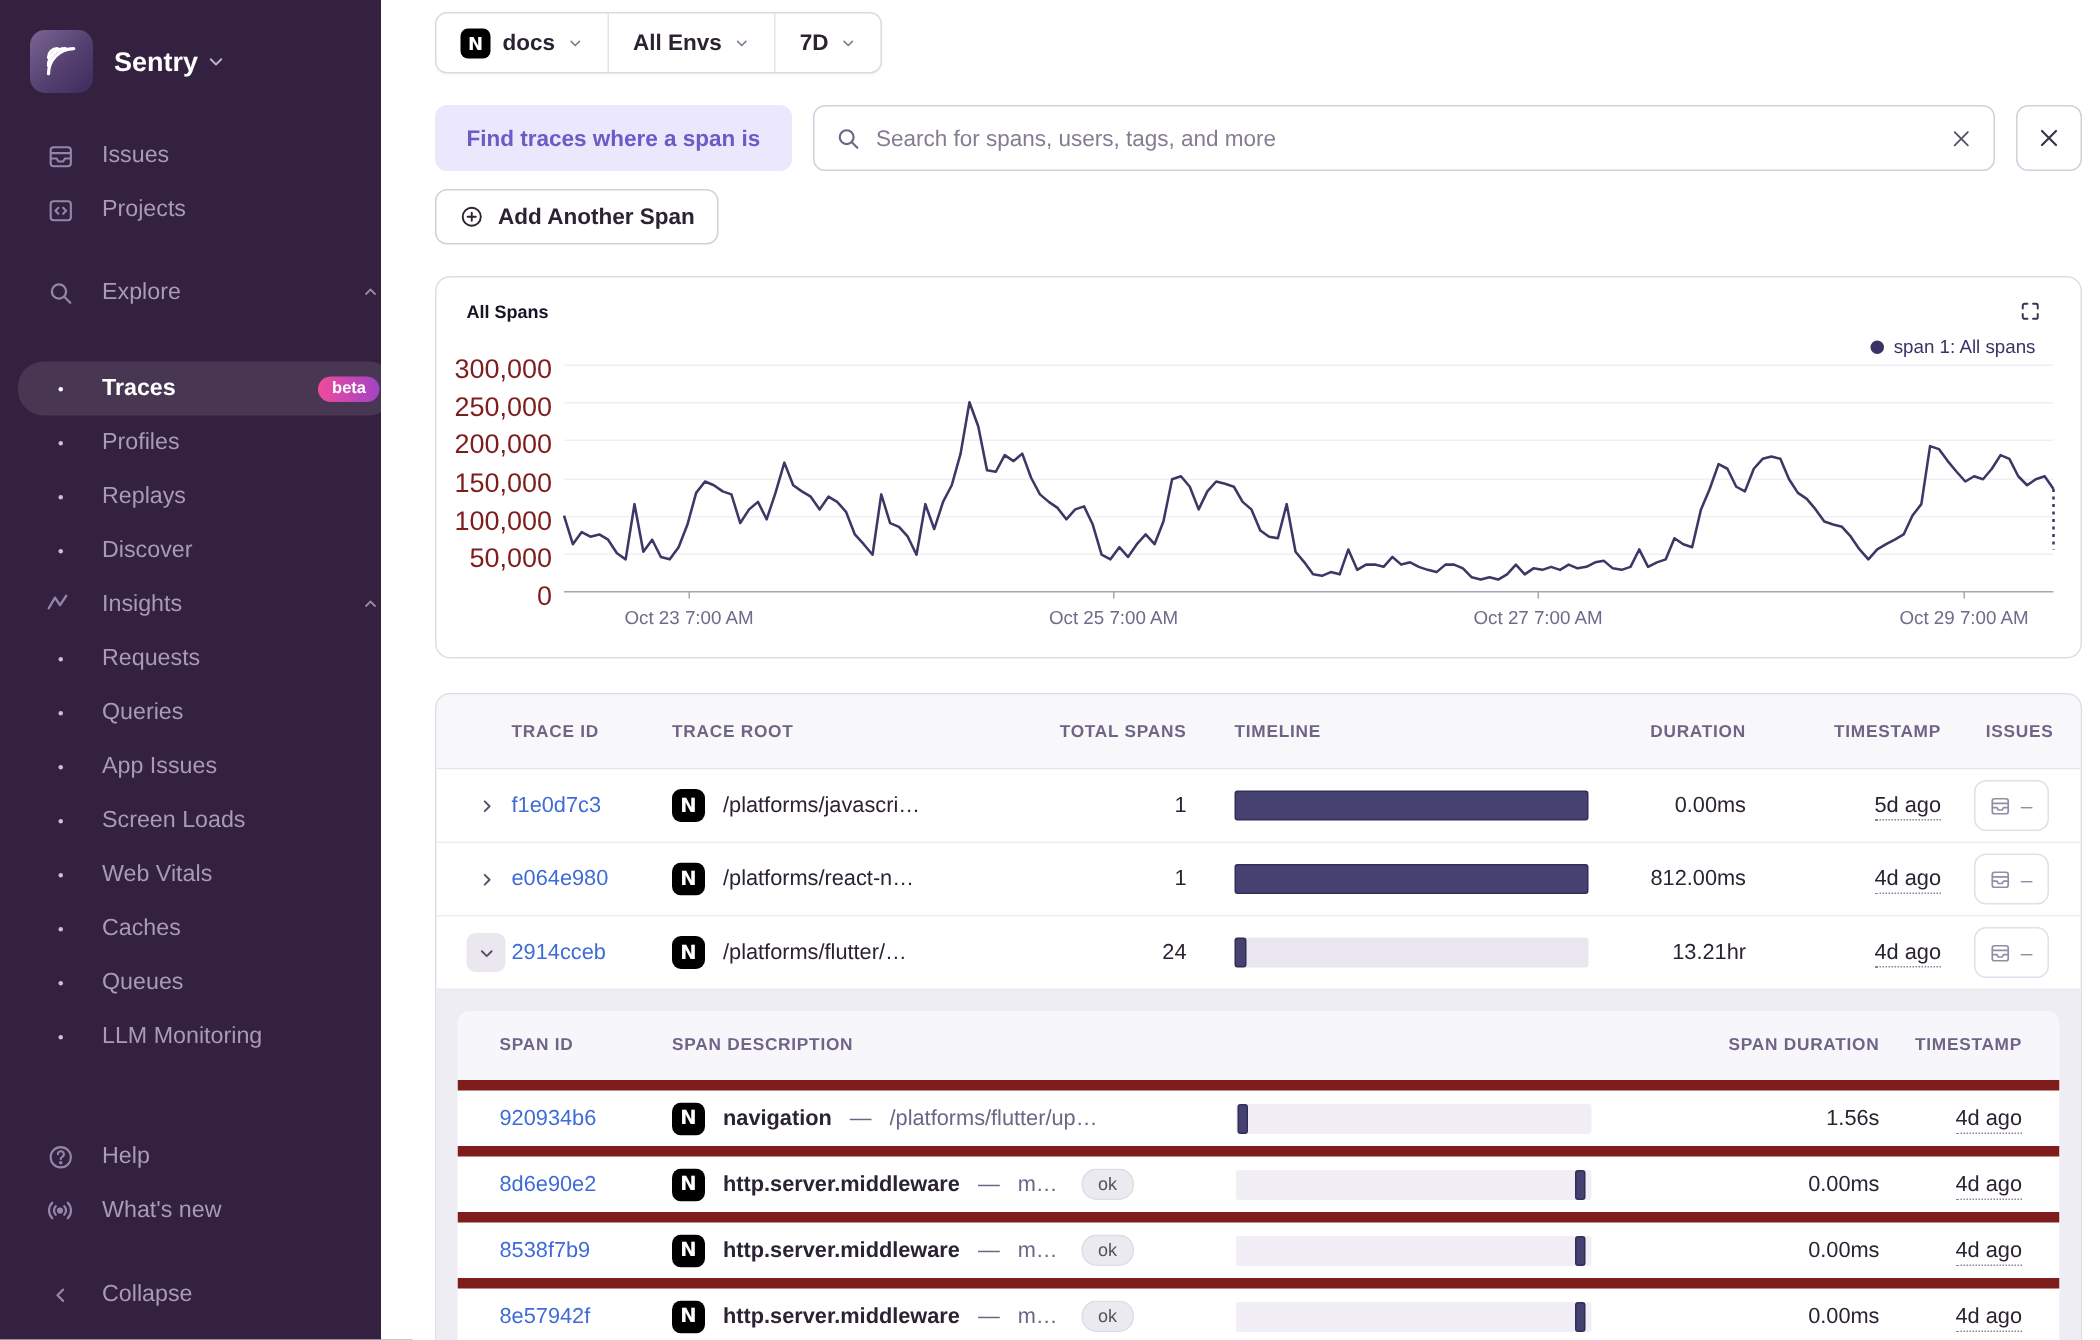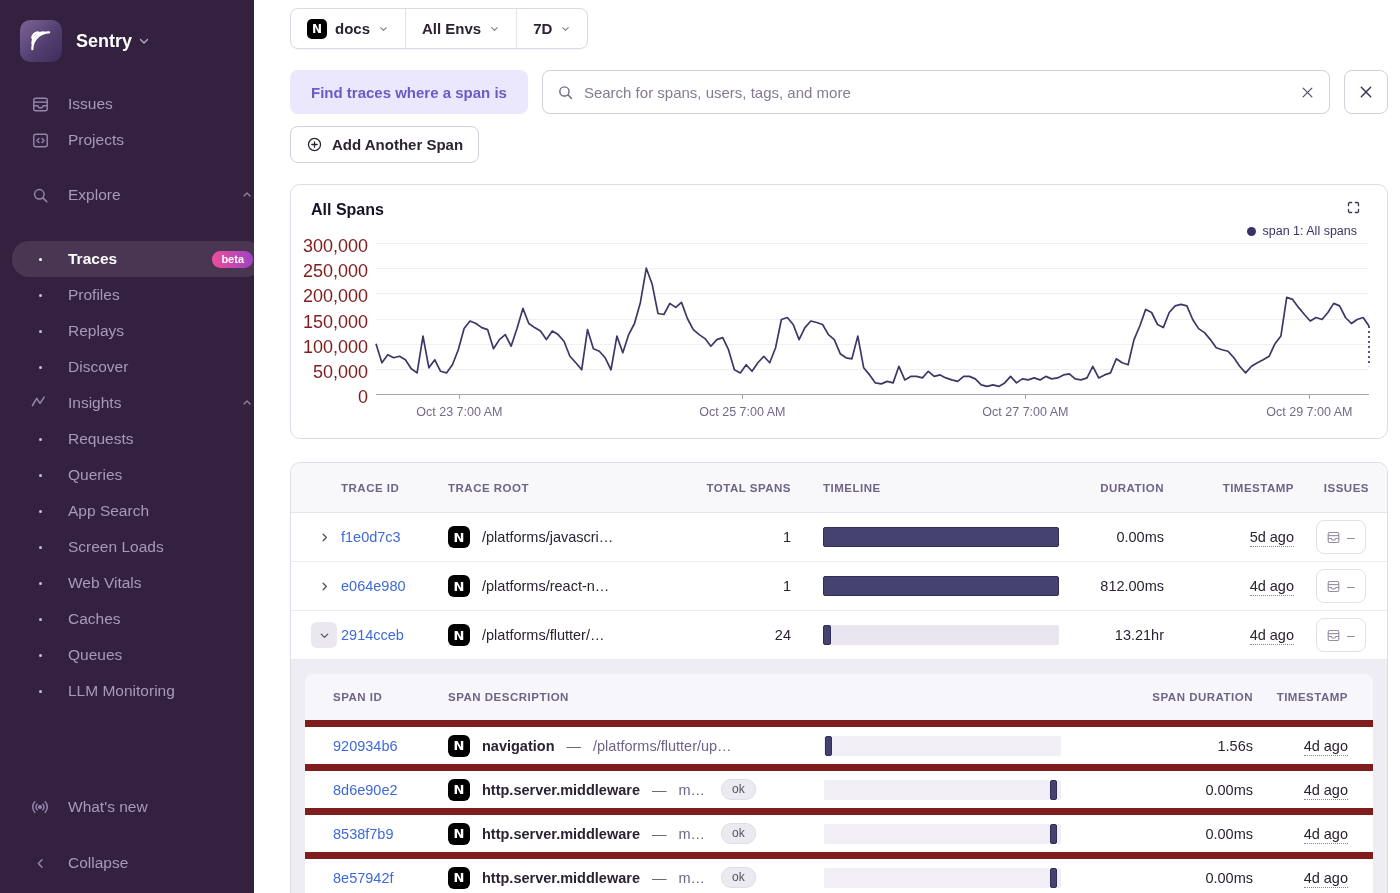--- a/index.html
+++ b/index.html
@@ -62,21 +62,21 @@
 
   
   .add-row { margin-top:12px; }
   .btn-add { display:inline-flex; align-items:center; gap:9px; height:37px; padding:0 15px;
     border:1px solid #d4cedd; border-radius:8px; background:#fff; font-size:15px; font-weight:bold;
     color:#2b2233; cursor:pointer; font-family:inherit; }
 
   
   .chart-card { position:relative; margin-top:21px; height:255px; border:1px solid #e0dbe7;
     border-radius:10px; background:#fff; }
-  .chart-title { position:absolute; left:20px; top:16px; font-size:16px; font-weight:bold; color:#181225; }
+  .chart-title { position:absolute; left:20px; top:16px; font-size:12px; font-weight:bold; color:#181225; }
   .expand-ic { position:absolute; right:26px; top:15px; color:#3a3352; cursor:pointer; }
   .legend { position:absolute; right:30px; top:39px; display:flex; align-items:center; gap:6px;
     font-size:12.5px; color:#3a3366; }
   .legend .dot { width:9px; height:9px; border-radius:50%; background:#3a3264; }
   .plot { position:absolute; left:85px; right:18px; top:58px; height:151px; }
   .gridline { position:absolute; left:0; right:0; height:1px; background:#f1eff4; }
   .gridline.base { background:#a9a3b6; }
   .ylabels { position:absolute; left:0; top:58px; width:77px; height:151px; }
   .ylabels div { position:absolute; right:0; font-size:18px; color:#7f1d1d; }
   .xlabels { position:absolute; left:85px; right:18px; top:220px; height:16px; }
@@ -240,21 +240,21 @@
         <div class="sb-item">
           <span class="bullet">
             <i></i>
           </span>
           <span>Queries</span>
         </div>
         <div class="sb-item">
           <span class="bullet">
             <i></i>
           </span>
-          <span>App Search</span>
+          <span>App Issues</span>
         </div>
         <div class="sb-item">
           <span class="bullet">
             <i></i>
           </span>
           <span>Screen Loads</span>
         </div>
         <div class="sb-item">
           <span class="bullet">
             <i></i>
@@ -278,20 +278,30 @@
             <i></i>
           </span>
           <span>LLM Monitoring</span>
         </div>
       </div>
   </div>
 
   <div class="sb-spacer"></div>
 
   <div class="sb-footer">
+    <div class="sb-item">
+      <span class="ic">
+        <svg width="19" height="19" viewBox="0 0 24 24" fill="none" stroke="currentColor" stroke-width="1.8" stroke-linecap="round">
+            <circle cx="12" cy="12" r="8.5"></circle>
+            <path d="M9.6 9.4a2.5 2.5 0 1 1 3.6 2.3c-.8.4-1.2.9-1.2 1.8"></path>
+            <circle cx="12" cy="16.6" r="0.6" fill="currentColor"></circle>
+          </svg>
+      </span>
+      <span>Help</span>
+    </div>
     <div class="sb-item">
       <span class="ic">
         <svg width="20" height="20" viewBox="0 0 24 24" fill="none" stroke="currentColor" stroke-width="1.8" stroke-linecap="round">
             <circle cx="12" cy="12" r="1.6" fill="currentColor"></circle>
             <path d="M8.6 8.6a4.8 4.8 0 0 0 0 6.8"></path>
             <path d="M15.4 8.6a4.8 4.8 0 0 1 0 6.8"></path>
             <path d="M5.8 5.8a8.8 8.8 0 0 0 0 12.4"></path>
             <path d="M18.2 5.8a8.8 8.8 0 0 1 0 12.4"></path>
           </svg>
       </span>

